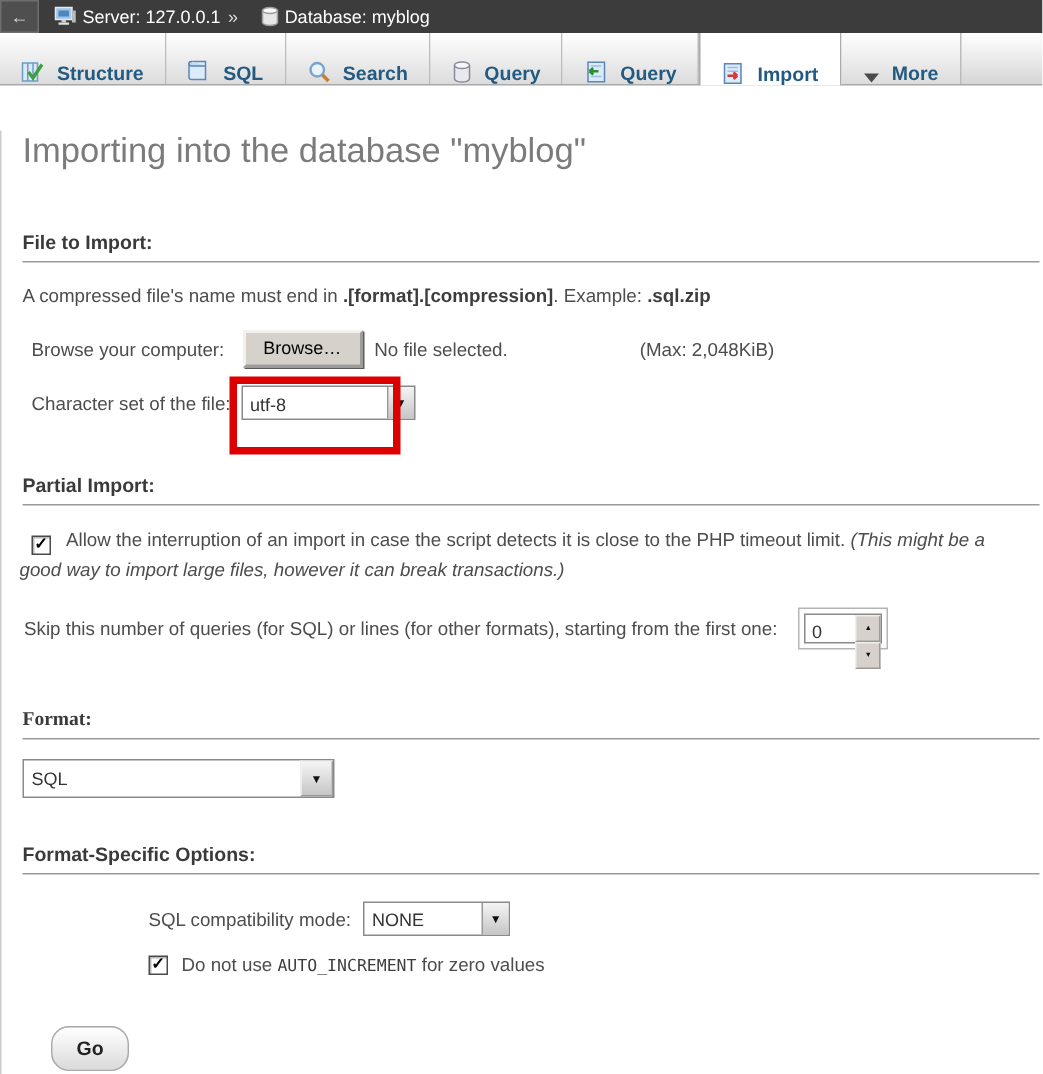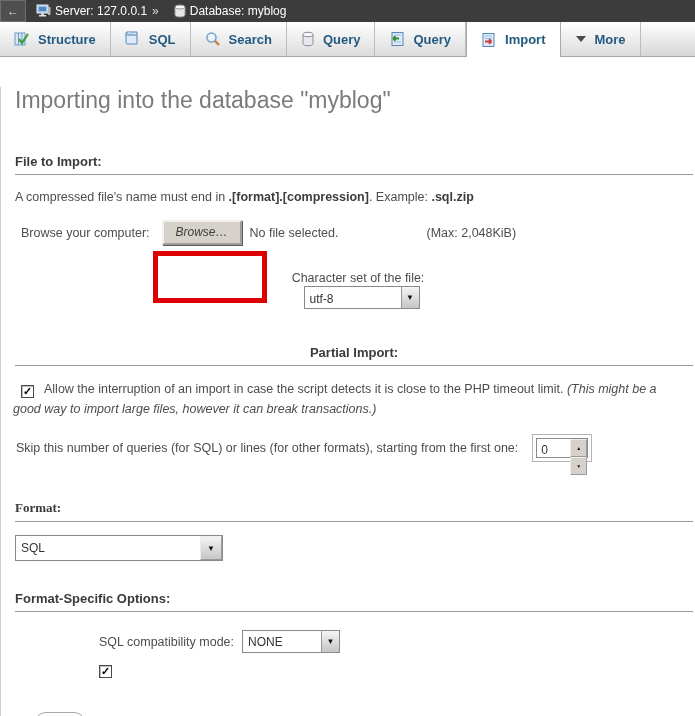--- a/index.html
+++ b/index.html
@@ -10,49 +10,49 @@
   .topbar { height:22px; background:#3c3c3c; display:flex; align-items:center;
     color:#fff; font-size:12px; }
   .back-btn { width:26px; height:22px; background:#4f4f4f; border:1px solid #6e6e6e;
     color:#ddd; font-size:12px; line-height:18px; cursor:pointer; }
   .crumb-icon { display:inline-flex; margin:0 4px 0 10px; }
   .topbar .sep { margin:0 5px; color:#ddd; }
 
   
   .tabbar { height:35px; display:flex; align-items:stretch;
     background:linear-gradient(#ffffff, #d6d6d6); border-bottom:1px solid #a8a8a8; }
-  .tab { display:flex; align-items:center; gap:8px; padding:0 14px;
+  .tab { display:flex; align-items:flex-end; gap:8px; padding:0 14px;
     border-right:1px solid #bcbcbc; cursor:pointer;
     background:linear-gradient(#ffffff, #dcdcdc); }
   .tab-label { color:#235a81; font-weight:bold; font-size:13px; }
   .tab.active { background:#fff; border-right:1px solid #aaa; border-left:1px solid #aaa;
     margin-bottom:-1px; }
   .tab-icon { display:inline-flex; }
 
   
   .content { position:relative; border-left:1px solid #ccc; height:659px; }
   h2 { margin:30px 0 0 14px; font-size:23px; font-weight:normal; color:#7b7b7b; }
   .section-heading { margin:0 2px 0 14px; padding-bottom:5px; font-size:13px;
     font-weight:bold; color:#3a3a3a; border-bottom:1px solid #9a9a9a; }
   .sh-file    { margin-top:40px; }
-  .sh-partial { margin-top:36px;text-align:center; }
+  .sh-partial { margin-top:36px; }
   .sh-format  { margin-top:38px;font-family:Liberation Serif, serif; }
   .sh-fso     { margin-top:30px; }
   .body-text { font-size:12.5px; color:#4d4d4d; line-height:16px; }
   .compress-info { margin:14px 0 0 14px; }
   b { color:#3d3d3d; }
 
   .browse-row { margin:15px 0 0 20px; display:flex; align-items:center; }
-  .browse-button { margin-left:12px; padding:3px 12px 4px; font-size:12px; color:#404040;
+  .browse-button { margin-left:12px; padding:3px 12px 4px; font-size:12px; color:#000000;
     background:#d6d2cb; border:2px outset #f3f1ee; box-shadow:1px 1px 0 #5c5c5c;
-    cursor:pointer; font-family:"Liberation Sans", sans-serif;font-style:italic; }
+    cursor:pointer; font-family:"Liberation Sans", sans-serif; }
   .no-file { margin-left:8px; }
   .max-size { margin-left:88px; }
 
-  .charset-row { margin:25px 0 0 20px; display:flex; align-items:center;flex-direction:column; }
+  .charset-row { margin:12px 0 0 20px; display:flex; align-items:center; }
 
   
   .w-select { display:inline-flex; align-items:stretch; background:#fff;
     border:1px solid #8a8a8a; height:23px; cursor:pointer; }
   .w-select .val { font-size:12px; color:#333; padding:4px 6px 0 5px; }
   .w-select .arrow-btn { margin-left:auto; width:18px; display:flex; align-items:center;
     justify-content:center; background:linear-gradient(#f4f4f4,#c6c6c6);
     border-left:1px solid #999; font-size:8px; color:#111; }
   .charset-select { width:116px; margin-left:7px; }
   .format-select { width:208px; height:26px; margin:13px 0 0 14px; }
@@ -241,19 +241,20 @@
   <div class="compat-row">
     <span>SQL compatibility mode:</span>
     <div class="w-select compat-select">
       <span class="val">NONE</span>
       <span class="arrow-btn">▼</span>
     </div>
   </div>
 
   <div class="autoinc-row">
     <span class="checkbox">✓</span>
+    <span><span>Do not use </span><span class="mono">AUTO_INCREMENT</span><span> for zero values</span></span>
   </div>
 
   <button class="go-button">Go</button>
 
   
   <div class="highlight-rect"></div>
 </div>
 
 </body></html>

